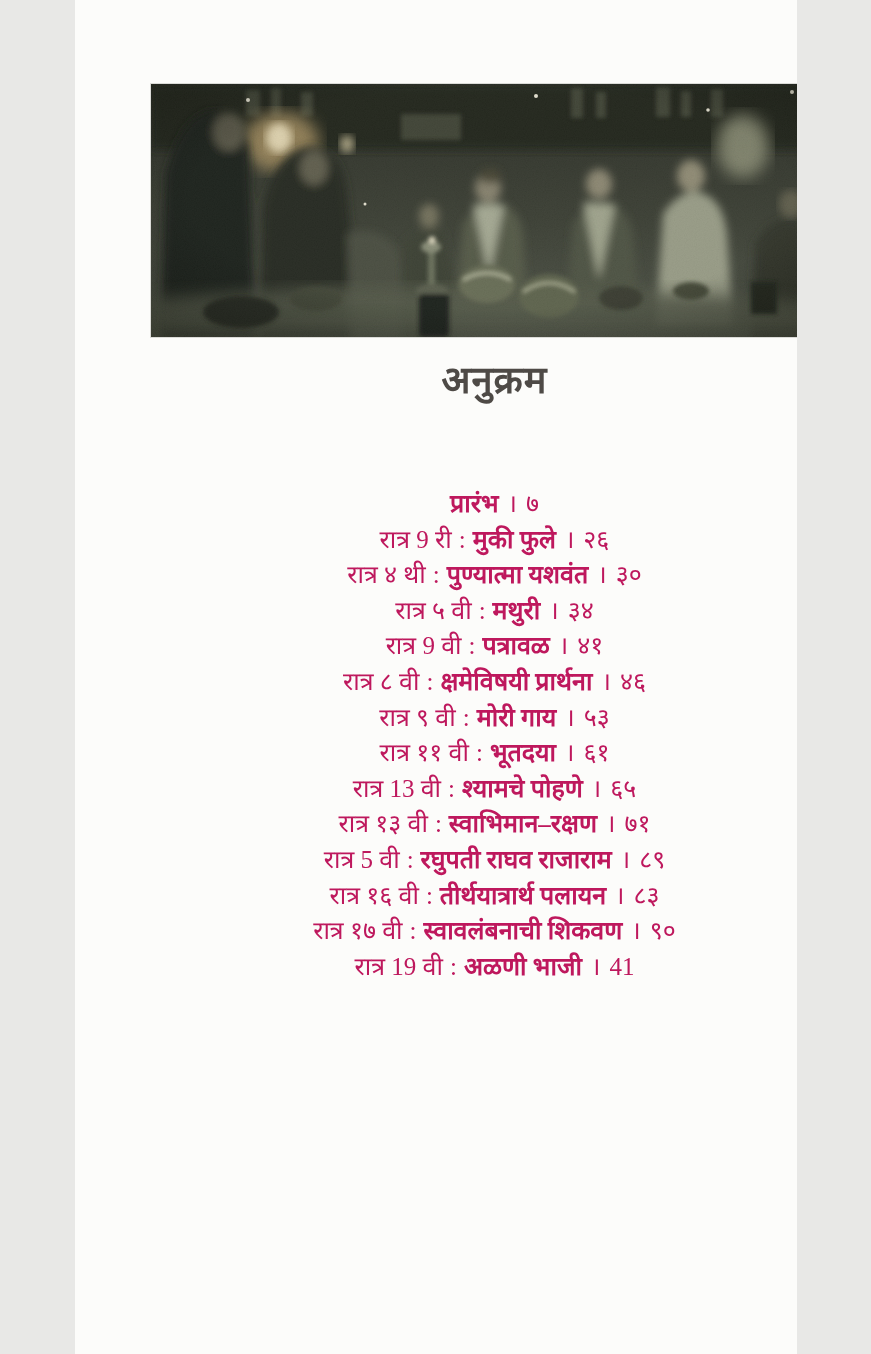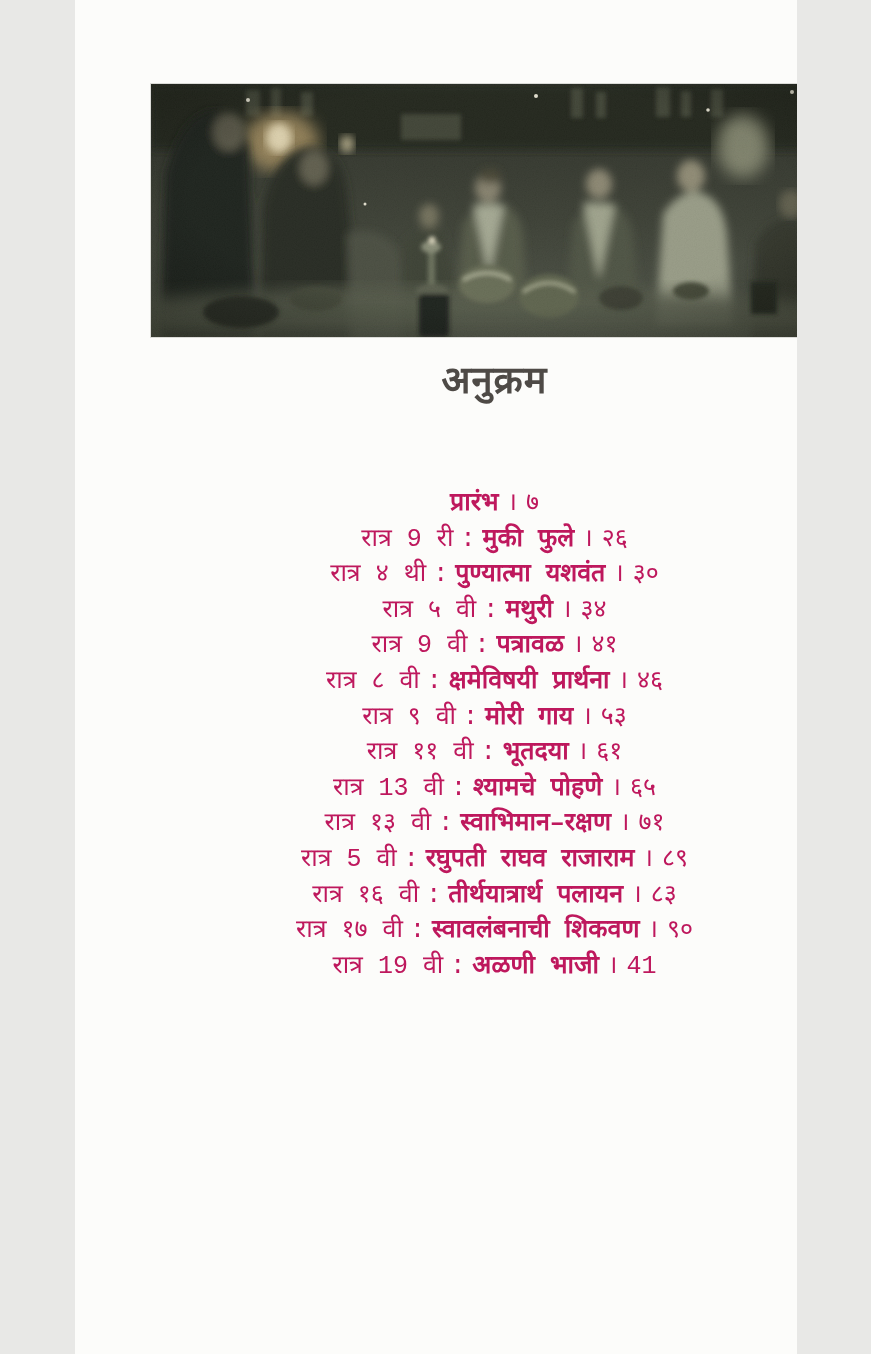--- a/index.html
+++ b/index.html
@@ -2,21 +2,21 @@
 <html><head>
 <meta charset="utf-8">
 <style>
   html,body{margin:0;padding:0;background:#e8e8e6;}
   .page{
     position:relative;
     width:722px;height:1354px;
     margin:0 auto;
     background:#fcfcfa;
     overflow:hidden;
-    font-family:Liberation Mono, monospace;
+    font-family:Liberation Serif, serif;
   }
   .photo{
     position:absolute;left:76px;top:84px;width:686px;height:253px;
     margin:0;padding:0;overflow:hidden;
     box-shadow:0 0 0 1px rgba(120,120,110,0.25);
   }
   .photo svg{display:block;width:686px;height:253px;}
   .edge-line{
     position:absolute;left:865px;top:113px;width:2px;height:150px;
     background:#c9c9c3;opacity:0.85;

